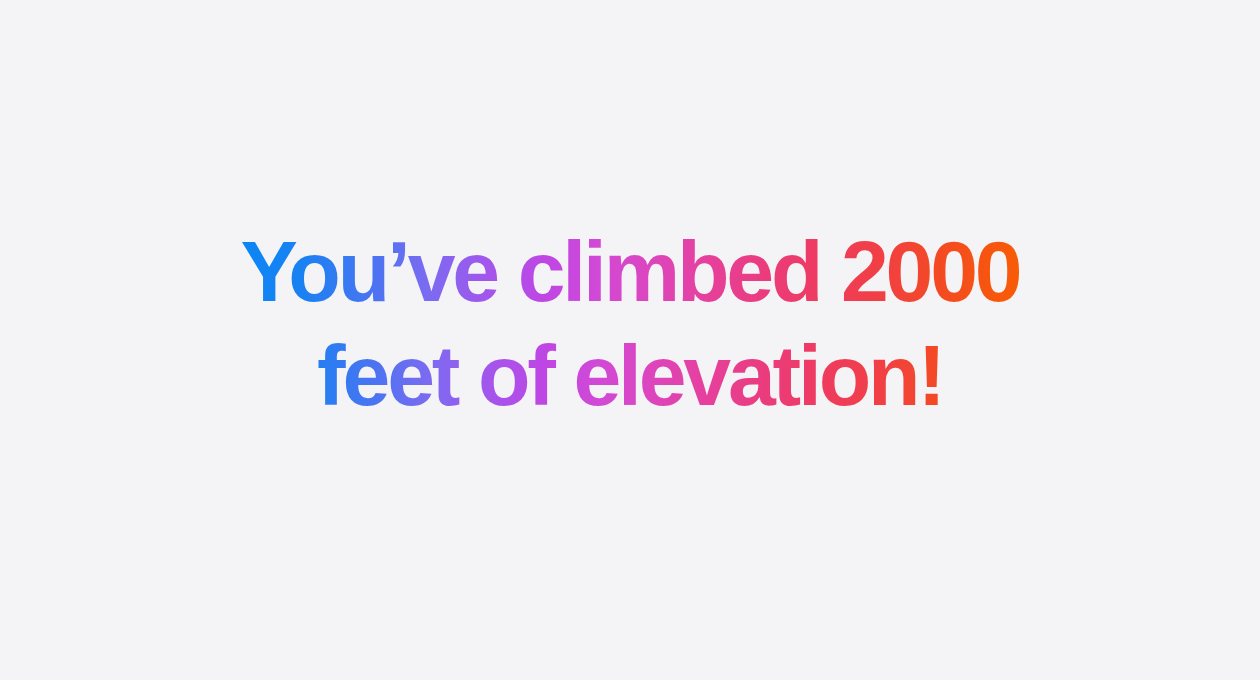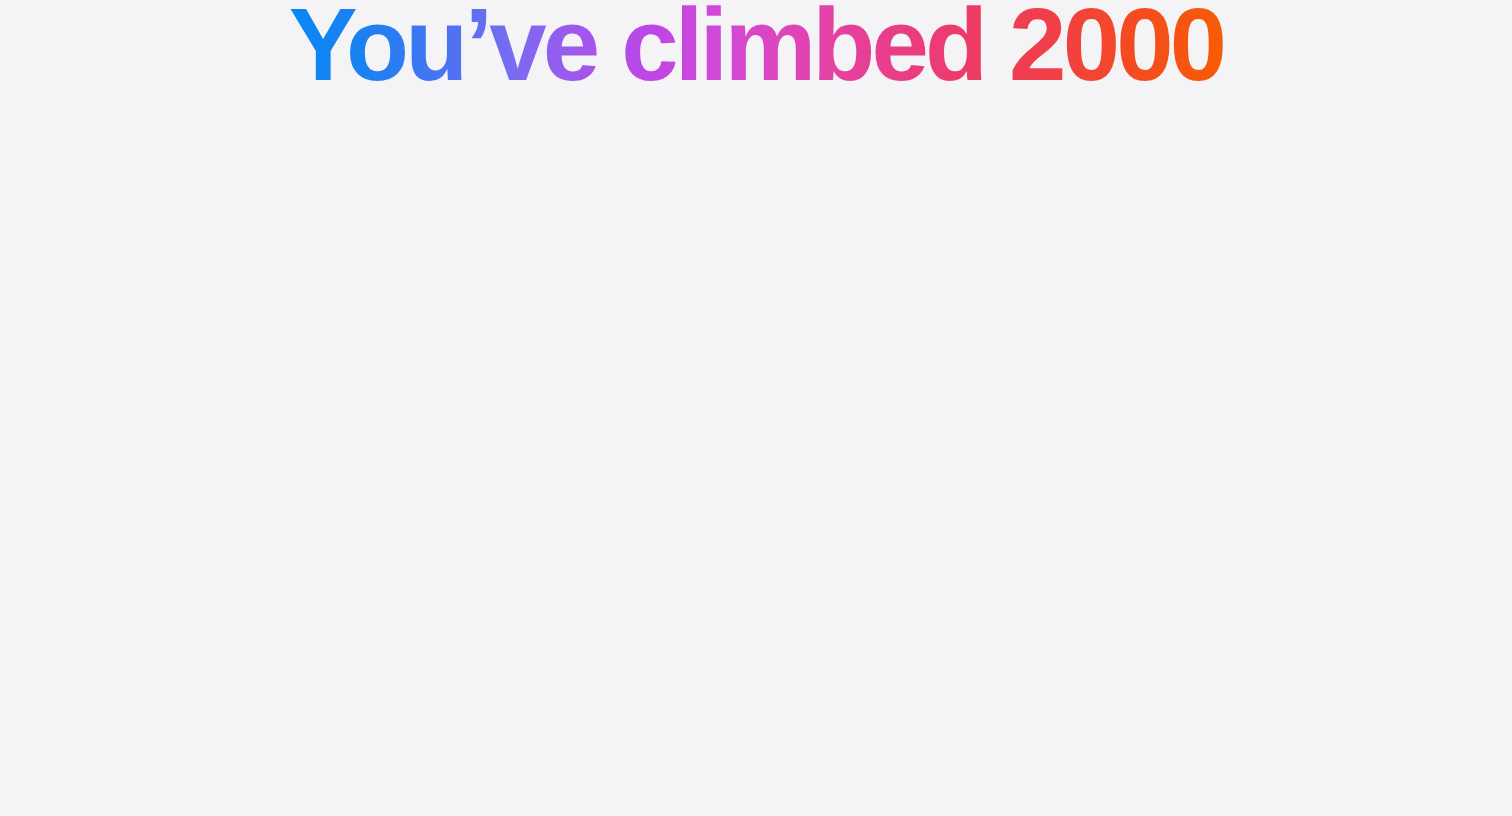--- a/index.html
+++ b/index.html
@@ -11,21 +11,21 @@
     height: 680px;
     background: #f4f4f6;
     font-family: "Liberation Sans", sans-serif;
     overflow: hidden;
   }
 
   .stage {
     width: 1260px;
     height: 680px;
     display: flex;
-    align-items: flex-start;
+    align-items: center;
     justify-content: center;
     background: #f4f4f6;
     box-sizing: border-box;
   }
 
   .headline {
     text-align: center;
     font-weight: 700;
     font-size: 86px;
     line-height: 104px;
@@ -61,14 +61,15 @@
   .headline-line {
     display: block;
   }
 </style>
 </head>
 <body>
 
 <div class="stage">
   <div class="headline">
     <span class="headline-line">You’ve climbed 2000</span>
+    <span class="headline-line">feet of elevation!</span>
   </div>
 </div>
 
 </body></html>

